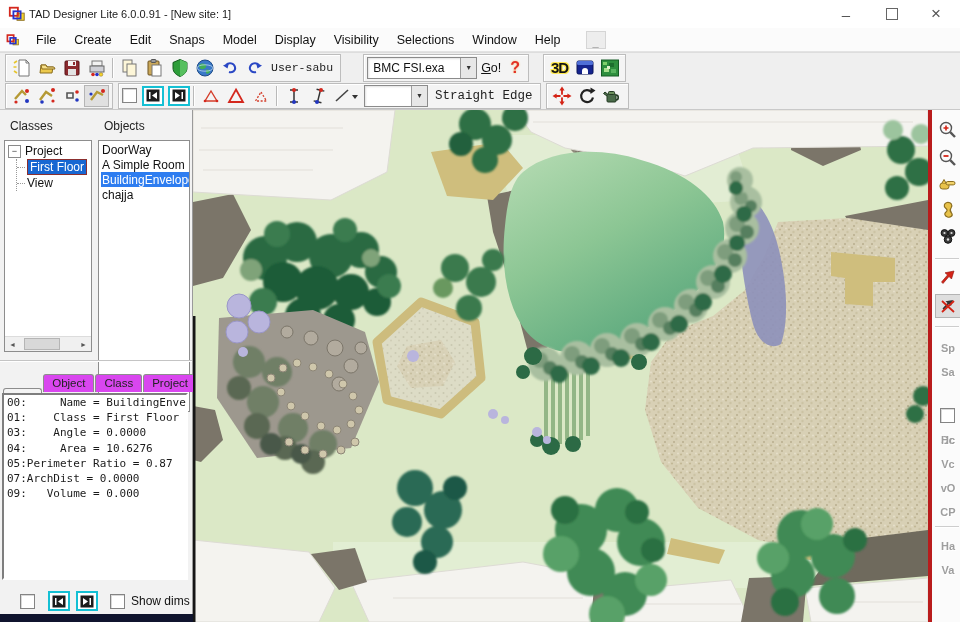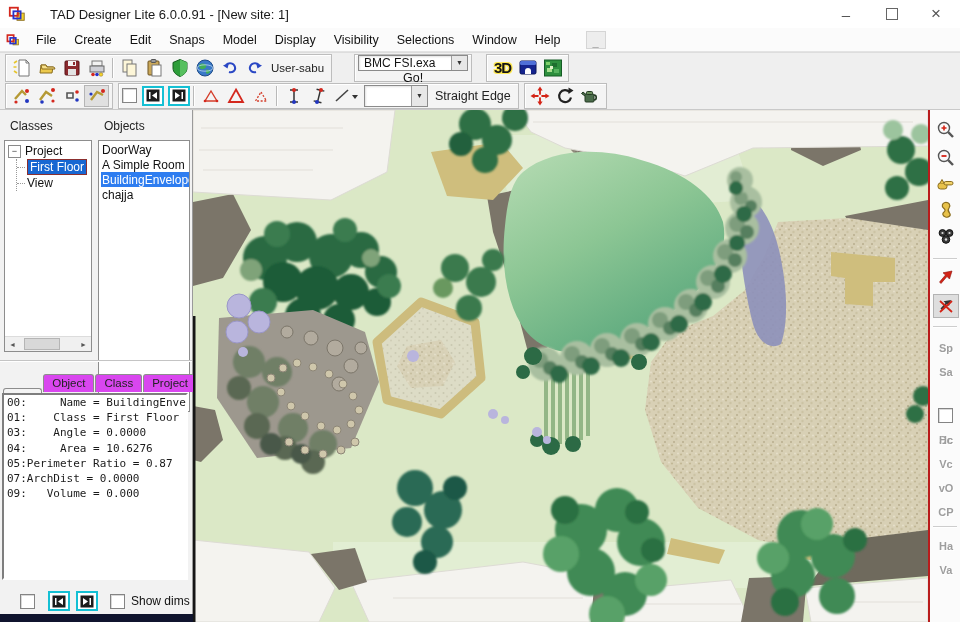--- a/index.html
+++ b/index.html
@@ -1,21 +1,21 @@
 <!DOCTYPE html>
 <html><head>
 <meta charset="utf-8">
 <style>
   html,body{margin:0;padding:0;background:#cfcfcf;}
   #app{position:relative;width:960px;height:622px;background:#fff;overflow:hidden;
        font-family:"Liberation Sans",sans-serif;color:#111;-webkit-user-select:none;user-select:none;}
   
   #titlebar{position:absolute;left:0;top:0;width:960px;height:28px;background:#fff;
             display:flex;align-items:center;padding-left:8px;box-sizing:border-box;}
-  #titlebar .title{font-size:13px;margin-left:24px;color:#1a1a1a;text-align:right;}
+  #titlebar .title{font-size:11px;margin-left:3px;color:#1a1a1a;text-align:right;}
   .wbtn{position:absolute;top:0;width:44px;height:28px;display:flex;align-items:center;justify-content:center;color:#555;}
   #btn-min{right:92px;font-size:15px;}
   #btn-max{right:46px;}
   #btn-max .sq{width:10px;height:10px;border:1.4px solid #666;}
   #btn-close{right:2px;font-size:17px;}
   
   #menubar{position:absolute;left:0;top:28px;width:960px;height:24px;background:#fbfbfb;
            border-bottom:1px solid #e3e3e3;display:flex;align-items:center;box-sizing:border-box;}
   #menubar .micon{margin:0 7px 0 6px;}
   .menu-item{padding:0 9px;font-size:12.5px;height:100%;display:flex;align-items:center;}
@@ -24,21 +24,21 @@
   
   .toolbar{position:absolute;left:0;width:960px;background:#efefef;display:flex;align-items:center;box-sizing:border-box;}
   #tb1{top:52px;height:30px;border-top:1px solid #dddddd;}
   #tb2{top:82px;height:28px;border-bottom:1px solid #c9c9c9;}
   .tgroup{display:inline-flex;align-items:center;height:26px;margin-left:5px;padding:0 3px;background:#f4f4f4;
           border:1px solid #bdbdbd;box-shadow:inset 1px 1px 0 #ffffff;}
   #tb2 .tgroup{height:24px;}
   .tbtn{width:25px;height:22px;display:flex;align-items:center;justify-content:center;}
   .tbtn.pressed{background:#e0e0e0;border:1px solid #b5b5b5;box-sizing:border-box;}
   .tsep{width:0;height:20px;border-left:1px solid #b9b9b9;border-right:1px solid #fff;margin:0 3px;}
-  .tlabel{font-size:11.5px;padding:0 4px;color:#222;}
+  .tlabel{font-size:11.5px;padding:0 4px;color:#222;font-family:Liberation Mono, monospace;}
   .combo{height:20px;display:flex;align-items:stretch;background:#fff;border:1px solid #8b8b8b;
          box-shadow:inset 1px 1px 2px rgba(0,0,0,.12);}
   .combo .val{font-size:12px;display:flex;align-items:center;padding:0 5px;}
   .combo .cbtn{width:15px;background:#e7e7e7;border-left:1px solid #9c9c9c;display:flex;align-items:center;justify-content:center;font-size:7px;color:#333;}
   #go-label{font-size:12.5px;margin:0 4px;}
   #go-label .gi{text-decoration:underline;}
   #help-q{color:#e23126;font-weight:bold;font-size:16px;margin:0 5px;text-shadow:0 0 2px #f6c96e;}
   #icon-3d{font-weight:800;font-size:15px;color:#141414;letter-spacing:-1px;
      text-shadow:-1px -1px 0 #ffe94f,1px -1px 0 #ffe94f,-1px 1px 0 #ffe94f,1px 1px 0 #ffe94f;}
   .chk{width:13px;height:13px;background:#fff;border:1px solid #848484;box-shadow:inset 1px 1px 0 #d9d9d9;}
@@ -74,21 +74,21 @@
                    white-space:pre;color:#1a1a1a;padding-left:3px;}
   #bottom-controls{position:absolute;left:0;top:478px;width:193px;height:26px;display:flex;align-items:center;}
   #bottom-controls .chk{margin-left:0;}
   #show-dims-label{font-size:12px;margin-left:6px;}
   #navy-strip{position:absolute;left:0;top:504px;width:193px;height:8px;background:#10142e;}
   
   #canvas{position:absolute;left:193px;top:110px;width:735px;height:512px;}
   #canvas svg{display:block;}
   
   #rightbar{position:absolute;left:928px;top:110px;width:32px;height:512px;background:#fbfbfb;
-            border-left:2px solid #b91c1c;box-sizing:border-box;}
+            border-left:4px solid #b91c1c;box-sizing:border-box;}
   .rbtn{position:absolute;left:3px;width:26px;height:24px;display:flex;align-items:center;justify-content:center;}
   .rbtn.pressed{background:#dedede;border:1px solid #b3b3b3;box-sizing:border-box;}
   .rsep{position:absolute;left:3px;width:24px;border-top:1px solid #cdcdcd;border-bottom:1px solid #fff;}
   .rletter{font-size:11px;font-weight:bold;color:#9e9e9e;text-shadow:1px 1px 0 #ffffff;}
 </style>
 </head>
 <body>
 
 <div id="app">
 
@@ -192,21 +192,21 @@
         </svg>
         </span>
       <span class="tbtn">
         <svg width="20" height="20" viewBox="0 0 20 20">
           <path d="M14,7 C11,4 6,5 5,9 C4,13 8,15 11,14" fill="none" stroke="#2a47c4" stroke-width="2"></path>
           <polygon points="17,7.5 11,5 12.5,10.5" fill="#2a47c4"></polygon>
         </svg>
         </span>
       <span class="tlabel">User-sabu</span>
     </div>
-    <div class="tgroup" style="margin-left:22px;flex-direction:column;">
+    <div class="tgroup" style="margin-left:22px;">
       <span class="combo" style="width:108px;">
         <span class="val" style="flex:1;">BMC FSI.exa</span>
         <span class="cbtn">▼</span>
       </span>
       <span id="go-label"><span class="gi">G</span><span>o!</span></span>
       <span id="help-q">?</span>
     </div>
     <div class="tgroup" style="margin-left:14px;">
       <span class="tbtn">
           <span id="icon-3d">3D</span>

